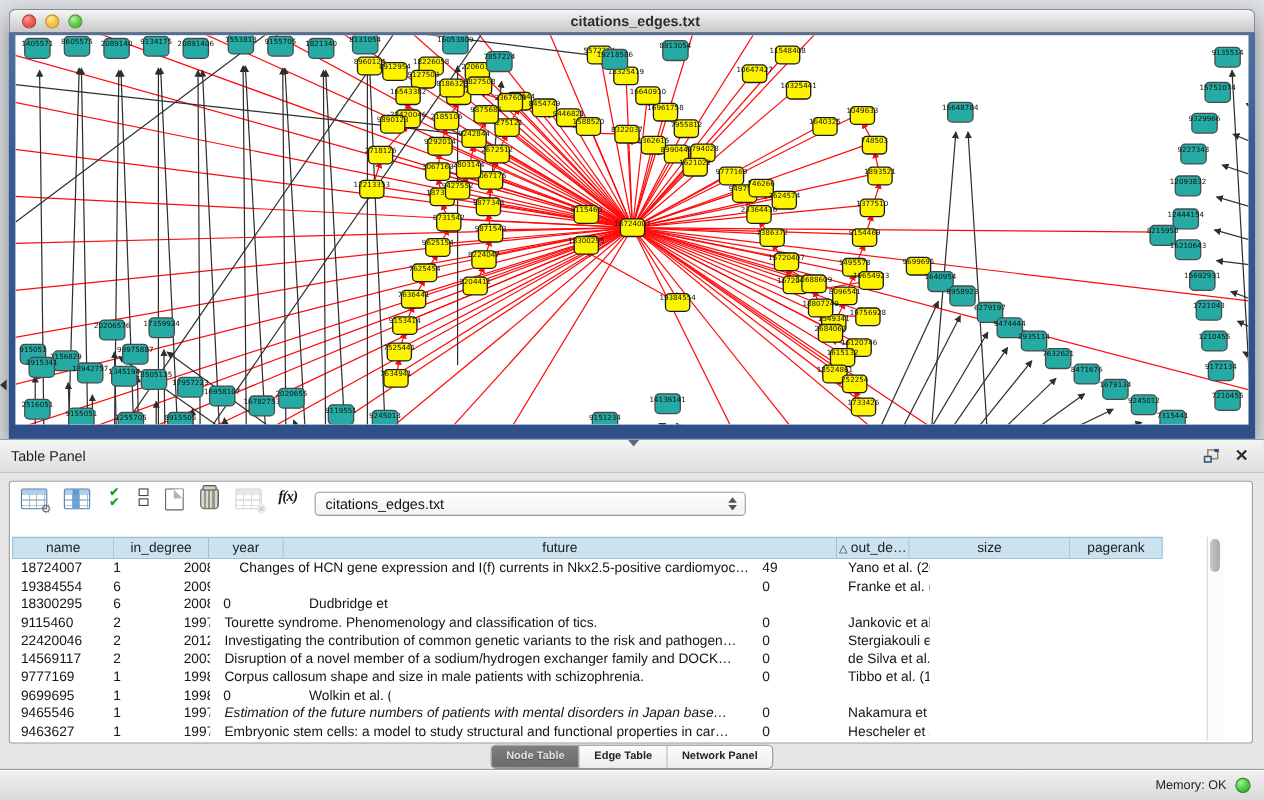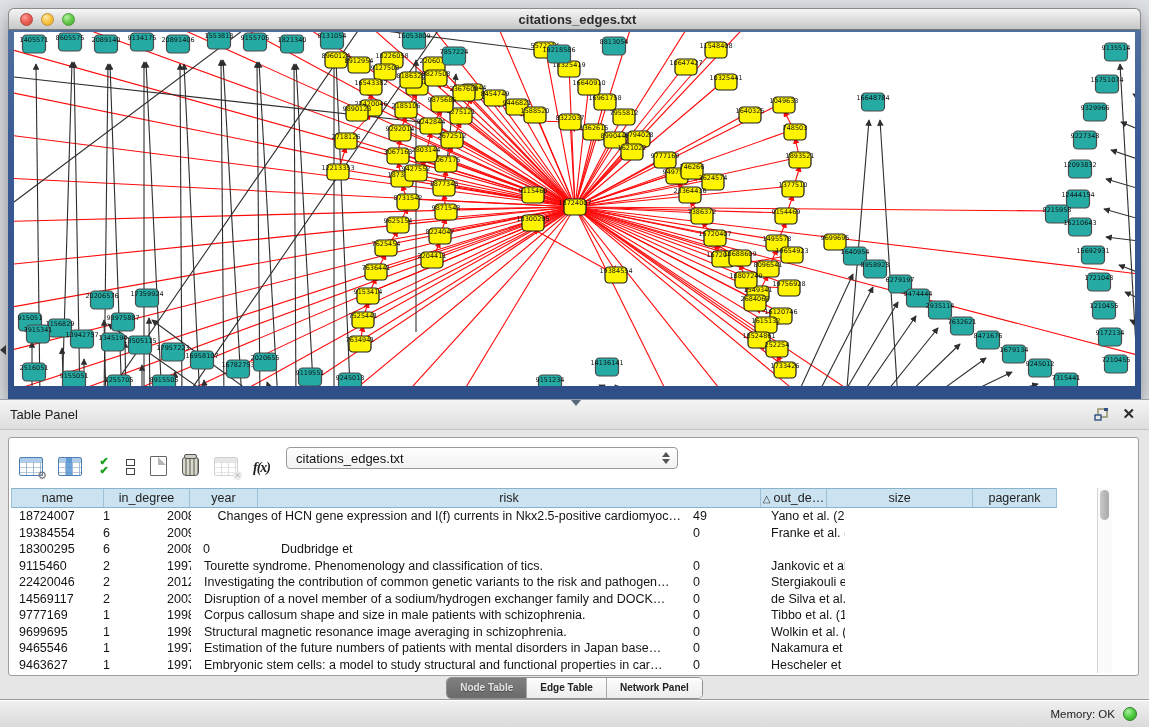--- a/index.html
+++ b/index.html
@@ -16,21 +16,21 @@
   .canvas{width:1121px;height:354px;background:#fff;overflow:hidden}
   svg text{font-family:"DejaVu Sans",sans-serif}
   
   .panel-header{position:absolute;left:0;top:399px;width:1149px;height:31px;background:linear-gradient(#f4f4f4,#dedede);border-top:1px solid #97a0ac;border-bottom:1px solid #c4c4c4;box-sizing:border-box}
   .panel-title{position:absolute;left:10px;top:7px;font-size:13px;color:#1e1e1e}
   .splitter{position:absolute;left:571px;top:0px;width:0;height:0;border-left:5px solid transparent;border-right:5px solid transparent;border-top:6px solid #5a6a7d}
   .float-ic{position:absolute;right:40px;top:8px;width:15px;height:13px}
   .close-ic{position:absolute;right:14px;top:5px;font-size:15px;font-weight:bold;color:#2b2b2b}
   .panel-bg{position:absolute;left:0;top:430px;width:1149px;height:270px;background:#e6e6e6}
   .inner{position:absolute;left:8px;top:437px;width:1131px;height:239px;background:#fff;border:1px solid #9e9e9e;border-radius:3px;box-sizing:border-box}
-  .toolbar{position:absolute;left:10px;top:6px;height:32px;display:flex;align-items:flex-end}
+  .toolbar{position:absolute;left:10px;top:6px;height:32px;display:flex;align-items:flex-start}
   .tbi{display:inline-block;position:relative;margin-right:15px}
   .table-mode-icon,.show-column-icon,.delete-table-disabled-icon{width:22px;height:17px;border:1px solid #4d7fb3;border-radius:2px;background:linear-gradient(#aecce9,#aecce9) 0 0/100% 4px no-repeat,repeating-linear-gradient(90deg,transparent 0 6px,#9fb9d4 6px 7px),repeating-linear-gradient(180deg,transparent 0 4px,#b9c9d8 4px 5px),#fff}
   .table-mode-icon::after{content:"⚙";position:absolute;right:-5px;bottom:-7px;font-size:11px;color:#6f6f6f}
   .show-column-icon::before{content:"";position:absolute;left:7px;top:0;width:6px;height:17px;background:#4d8fd1;opacity:.8}
   .delete-table-disabled-icon{border-color:#999;opacity:.45;filter:grayscale(1)}
   .delete-table-disabled-icon::after{content:"✕";position:absolute;right:-5px;bottom:-5px;font-size:8px;color:#666;background:#d5d5d5;border-radius:50%;padding:0 1px}
   .select-all-icon{width:14px;height:19px;color:#1ca21c;font-size:11px;line-height:9px;font-weight:bold;text-align:center}
   .select-all-icon::before{content:"✔";display:block}
   .select-all-icon::after{content:"✔";display:block}
   .rows-icon{width:9px;height:17px}
@@ -920,21 +920,21 @@
     </div>
   <div class="dropdown">
     <span class="dd-val">citations_edges.txt</span>
     <span class="dd-spin"></span>
   </div>
   <div class="grid" id="grid">
       <div class="hrow">
         <div class="hcell" style="width: 93px;">name</div>
         <div class="hcell" style="width: 86px;">in_degree</div>
         <div class="hcell" style="width: 68px;">year</div>
-        <div class="hcell" style="width: 503px;">risk</div>
+        <div class="hcell" style="width: 503px;">future</div>
         <div class="hcell" style="width: 66px;"><span class="sort-tri">△</span>out_de…</div>
         <div class="hcell" style="width: 146px;">size</div>
         <div class="hcell" style="width: 84px;">pagerank</div>
       </div>
       <div class="drow">
         <div class="dcell" style="width: 70px; padding-left: 8px;">18724007</div>
         <div class="dcell" style="width: 64px; padding-left: 22px;">1</div>
         <div class="dcell" style="width: 46px; padding-left: 22px;">2008</div>
         <div class="dcell" style="width: 490px; padding-left: 13px; text-align: right;">Changes of HCN gene expression and I(f) currents in Nkx2.5-positive cardiomyoc…</div>
         <div class="dcell" style="width: 54px; padding-left: 12px;">49</div>
@@ -991,30 +991,29 @@
         <div class="dcell" style="width: 46px; padding-left: 22px;">1998</div>
         <div class="dcell" style="width: 490px; padding-left: 13px;">Corpus callosum shape and size in male patients with schizophrenia.</div>
         <div class="dcell" style="width: 54px; padding-left: 12px;">0</div>
         <div class="dcell" style="width: 110px; padding-left: 36px;">Tibbo et al. (1998)</div>
         <div class="dcell" style="width: 42px; padding-left: 42px;">5.3E-5</div>
       </div>
       <div class="drow">
         <div class="dcell" style="width: 70px; padding-left: 8px;">9699695</div>
         <div class="dcell" style="width: 64px; padding-left: 22px;">1</div>
         <div class="dcell" style="width: 46px; padding-left: 22px;">1998</div>
-        <div class="dcell" style="width: 490px; padding-left: 13px;">Structural magnetic resonance image averaging in schizophrenia.</div>
         <div class="dcell" style="width: 54px; padding-left: 12px;">0</div>
         <div class="dcell" style="width: 110px; padding-left: 36px;">Wolkin et al. (1998)</div>
         <div class="dcell" style="width: 42px; padding-left: 42px;">5.3E-5</div>
       </div>
       <div class="drow">
         <div class="dcell" style="width: 70px; padding-left: 8px;">9465546</div>
         <div class="dcell" style="width: 64px; padding-left: 22px;">1</div>
         <div class="dcell" style="width: 46px; padding-left: 22px;">1997</div>
-        <div class="dcell" style="width: 490px; padding-left: 13px;">Estimation of the future numbers of patients with mental disorders in Japan base…</div>
+        <div class="dcell" style="width: 490px; padding-left: 13px; font-style: italic;">Estimation of the future numbers of patients with mental disorders in Japan base…</div>
         <div class="dcell" style="width: 54px; padding-left: 12px;">0</div>
         <div class="dcell" style="width: 110px; padding-left: 36px;">Nakamura et al. (1997)</div>
         <div class="dcell" style="width: 42px; padding-left: 42px;">5.3E-5</div>
       </div>
       <div class="drow">
         <div class="dcell" style="width: 70px; padding-left: 8px;">9463627</div>
         <div class="dcell" style="width: 64px; padding-left: 22px;">1</div>
         <div class="dcell" style="width: 46px; padding-left: 22px;">1997</div>
         <div class="dcell" style="width: 490px; padding-left: 13px;">Embryonic stem cells: a model to study structural and functional properties in car…</div>
         <div class="dcell" style="width: 54px; padding-left: 12px;">0</div>

